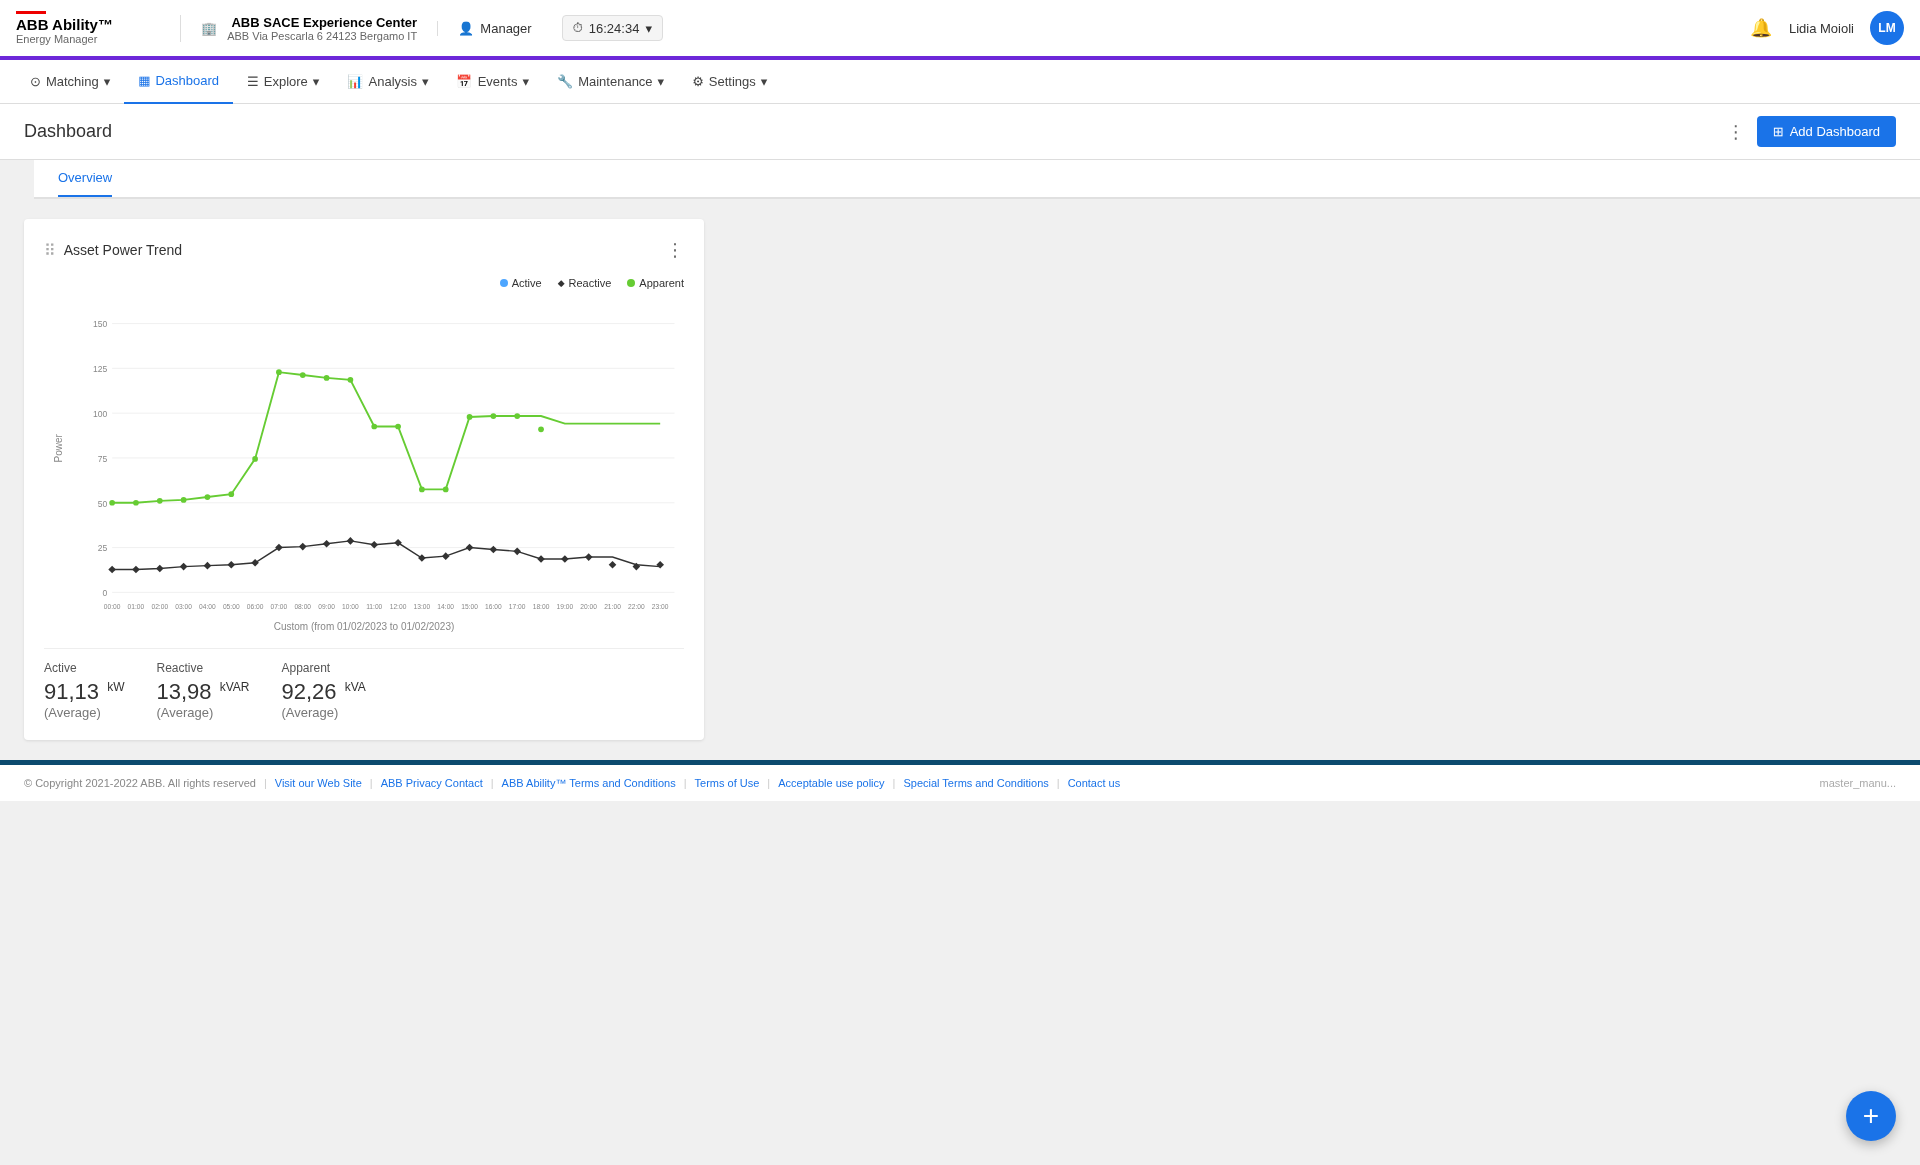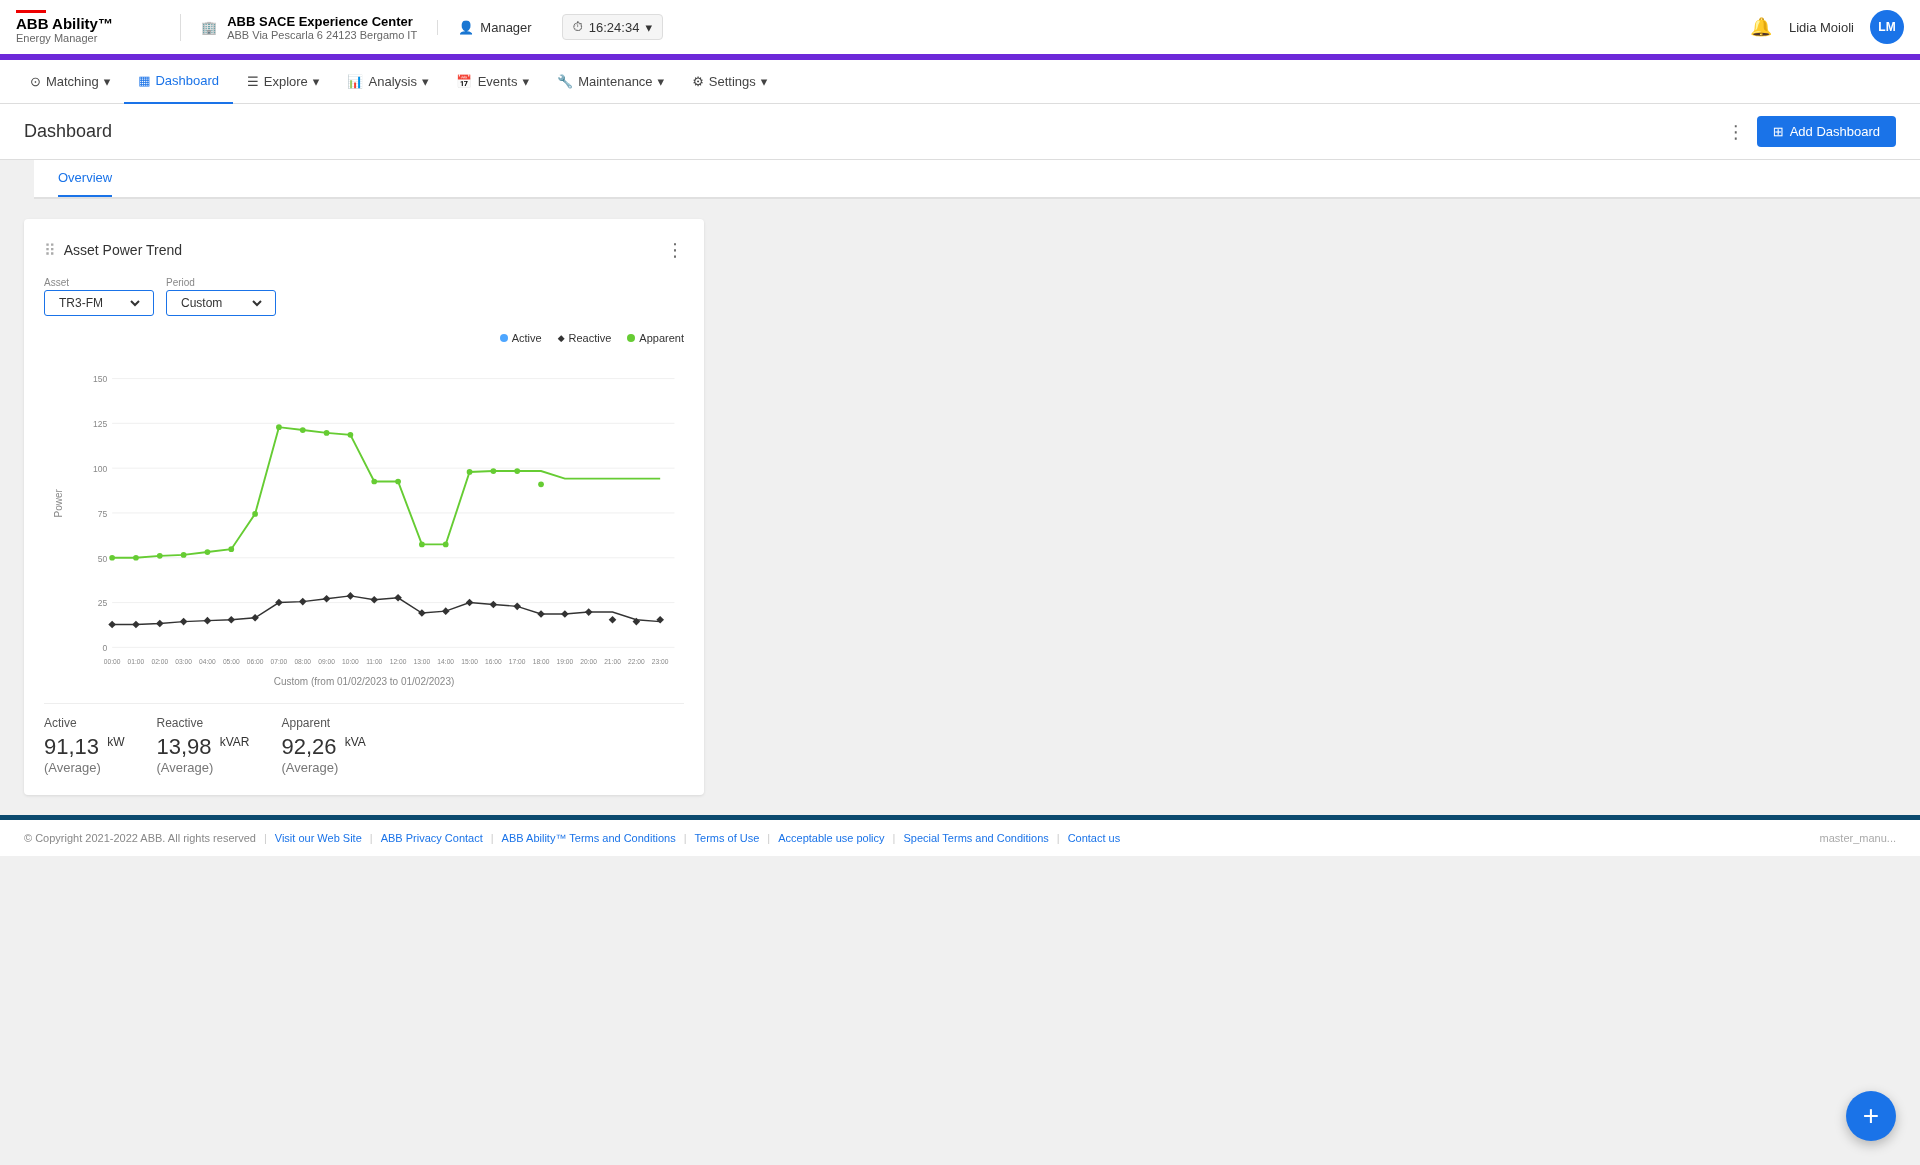--- a/index.html
+++ b/index.html
@@ -1,32 +1,32 @@
 <!DOCTYPE html>
 <html><head>
   <meta charset="utf-8">
   <style>
     * { margin: 0; padding: 0; box-sizing: border-box; }
     body { font-family: 'Segoe UI', Arial, sans-serif; background: #f0f0f0; font-size: 13px; color: #333; }
 
     
     .header {
       display: flex; align-items: center; background: #fff;
-      border-bottom: 6px solid #6d28d9; height: 60px; padding: 0 16px;
+      border-bottom: 4px solid #6d28d9; height: 60px; padding: 0 16px;
     }
     .header-logo { display: flex; flex-direction: column; margin-right: 24px; min-width: 140px; }
     .header-logo .red-line { width: 30px; height: 3px; background: #e00; margin-bottom: 2px; }
     .header-logo .logo-title { font-size: 15px; font-weight: 600; color: #000; }
     .header-logo .logo-sub { font-size: 11px; color: #666; }
     .header-facility {
       display: flex; align-items: center; border-left: 1px solid #ddd;
       padding-left: 20px; margin-right: 20px;
     }
     .facility-icon { margin-right: 10px; color: #555; }
-    .facility-name { font-size: 13px; font-weight: 600; color: #000; }
+    .facility-name { font-size: 13px; font-weight: 600; color: #000; text-align: right; }
     .facility-addr { font-size: 11px; color: #666; }
     .header-user-info {
       display: flex; align-items: center; border-left: 1px solid #ddd;
       padding-left: 20px; margin-right: 20px;
     }
     .manager-icon { color: #555; margin-right: 6px; }
     .manager-label { font-size: 13px; color: #333; }
     .header-time {
       display: flex; align-items: center; background: #f5f5f5;
       border: 1px solid #ddd; border-radius: 4px; padding: 4px 10px; margin-left: 10px;
@@ -239,38 +239,20 @@
   <div class="card">
 
     <div class="card-header">
       <div class="card-title-row">
         <span class="drag-icon">⠿</span>
         <span class="card-title">Asset Power Trend</span>
       </div>
       <button class="card-menu-btn">⋮</button>
     </div>
 
-    <div class="filters">
-      <div class="filter-group">
-        <label class="filter-label">Asset</label>
-        <div class="filter-select">
-          <select>
-            <option>TR3-FM</option>
-          </select>
-        </div>
-      </div>
-      <div class="filter-group">
-        <label class="filter-label">Period</label>
-        <div class="filter-select">
-          <select>
-            <option>Custom</option>
-          </select>
-        </div>
-      </div>
-    </div>
 
     <div class="legend">
       <div class="legend-item">
         <div class="legend-dot" style="background:#4da6ff;"></div>
         <span>Active</span>
       </div>
       <div class="legend-item">
         <span style="color:#333;font-size:9px;">◆</span>
         <span>Reactive</span>
       </div>

